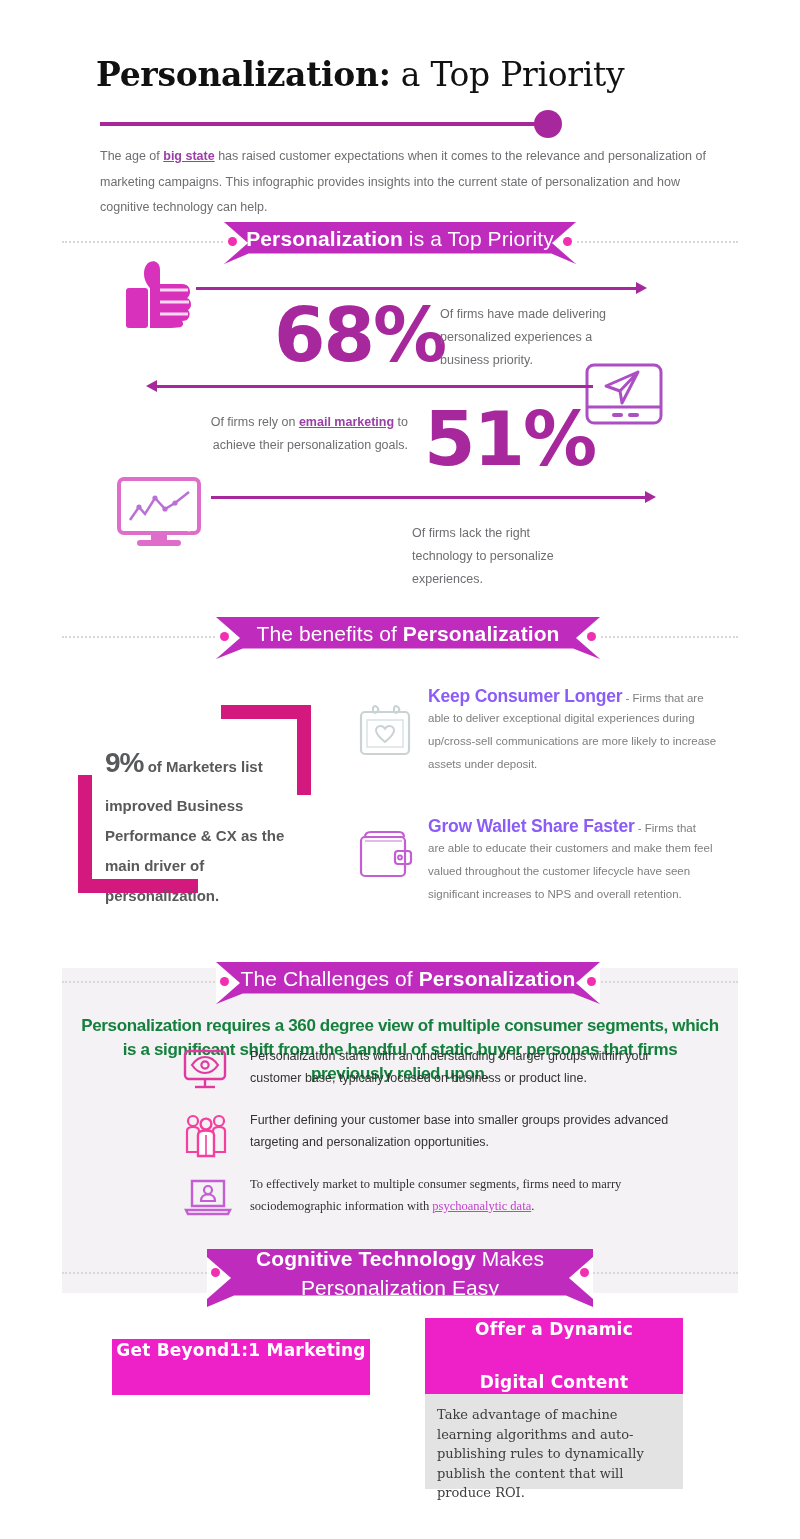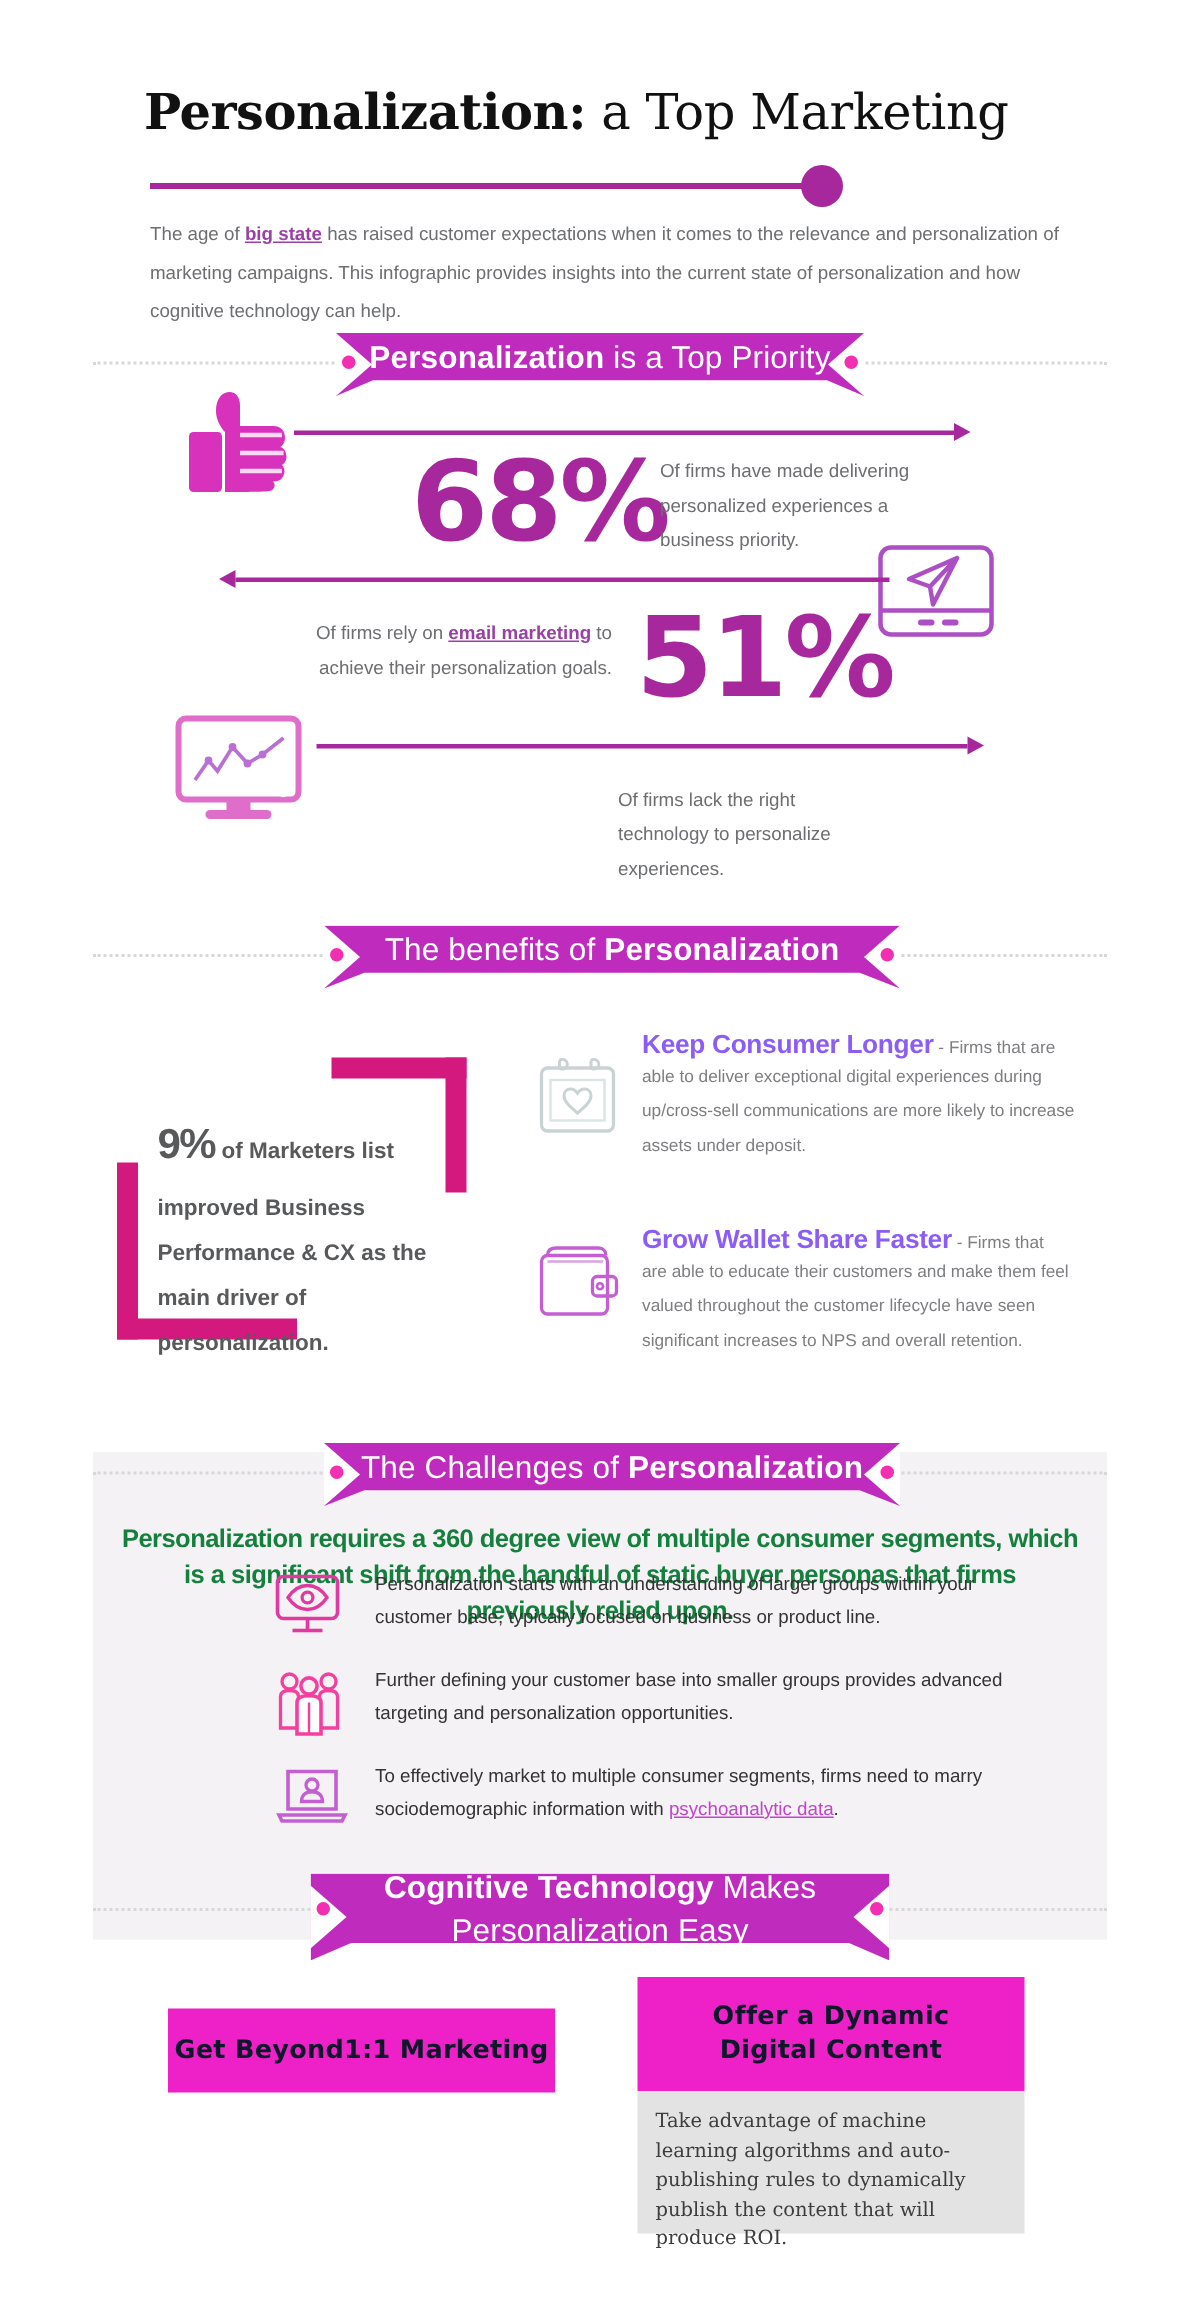--- a/index.html
+++ b/index.html
@@ -95,39 +95,39 @@
     position:absolute;left:80px;top:1014px;width:640px;text-align:center;
     font-size:17px;font-weight:bold;color:#15803d;line-height:1.42;
     font-family:"Liberation Sans",sans-serif;letter-spacing:-.35px;
   }
   .chal-item{position:absolute;width:450px;font-size:12.5px;line-height:1.75;color:#333;}
   .chal-item a{color:#c044cc;text-decoration:underline;}
 
   
   .card{position:absolute;}
   .card-head{
-    color:#0f172a;font-weight:bold;font-size:17px;text-align:center;
-    background:#ee20c8;display:flex;align-items:center;justify-content:center;
+    color:#ffffff;font-weight:bold;font-size:17px;text-align:center;
+    background:#ee20c8;display:flex;align-items:center;justify-content:space-between;
     flex-direction:column;line-height:1.35;letter-spacing:.2px;
     font-family:"DejaVu Sans","Liberation Sans",sans-serif;
   }
   .card-body{
     background:#e3e3e3;color:#3d3d3d;font-size:13px;line-height:1.5;
     font-family:"DejaVu Serif","Liberation Serif",serif;
     padding:11px 12px 14px 12px;box-sizing:border-box;
   }
   .card-body p{margin:0;}
   svg{display:block;}
 </style>
 </head>
 <body>
 
 <div class="page">
 
-  <div class="title"><b>Personalization:</b><span> a Top Marketing</span></div>
+  <div class="title"><b>Personalization:</b><span> a Top Priority</span></div>
   <div class="rule"></div>
   <div class="rule-dot"></div>
 
   <div class="intro"><span>The age of </span><a href="#">big state</a><span> has raised customer expectations when it comes to the relevance and personalization of marketing campaigns. This infographic provides insights into the current state of personalization and how cognitive technology can help.</span></div>
 
   <div class="sep" style="top:241px;"></div>
   <div class="banner" style="left:224px;top:222px;width:352px;">
     <span><b>Personalization</b><span> is a Top Priority</span></span>
   </div>
   <div class="notch left" style="left:224px;top:222px;"></div>
@@ -259,21 +259,21 @@
   <div class="chal-item" style="left:250px;top:1110px;">Further defining your customer base into smaller groups provides advanced targeting and personalization opportunities.</div>
 
   <div style="position:absolute;left:184px;top:1176px;">
     <svg width="48" height="42" viewBox="0 0 48 42">
       <path d="M8 5 L40 5 L40 30 L8 30 Z" fill="none" stroke="#c35fd2" stroke-width="2.4"></path>
       <circle cx="24" cy="14" r="4" fill="none" stroke="#c35fd2" stroke-width="2.2"></circle>
       <path d="M17 25 C17 20.5 20 18.5 24 18.5 C28 18.5 31 20.5 31 25 Z" fill="none" stroke="#c35fd2" stroke-width="2.2"></path>
       <path d="M2 34 L46 34 L44 38 L4 38 Z" fill="none" stroke="#c35fd2" stroke-width="2.4"></path>
     </svg>
   </div>
-  <div class="chal-item" style="left:250px;top:1174px;"><span>To effectively market to multiple consumer segments, firms need to marry sociodemographic information with </span><a href="#">psychoanalytic data</a><span>.</span></div>
+  <div class="chal-item" style="left:250px;top:1174px;font-family:Liberation Serif, serif;"><span>To effectively market to multiple consumer segments, firms need to marry sociodemographic information with </span><a href="#">psychoanalytic data</a><span>.</span></div>
 
   <div class="sep" style="top:1272px;"></div>
   <div class="banner tall" style="left:207px;top:1249px;width:386px;">
     <span><b>Cognitive Technology</b><span> Makes</span></span>
     <span>Personalization Easy</span>
   </div>
   <div class="notch left" style="left:207px;top:1257px;"></div>
   <div class="notch right" style="left:569px;top:1257px;"></div>
   <div class="bdot" style="left:211px;top:1268px;"></div>
   <div class="bdot" style="left:580px;top:1268px;"></div>

